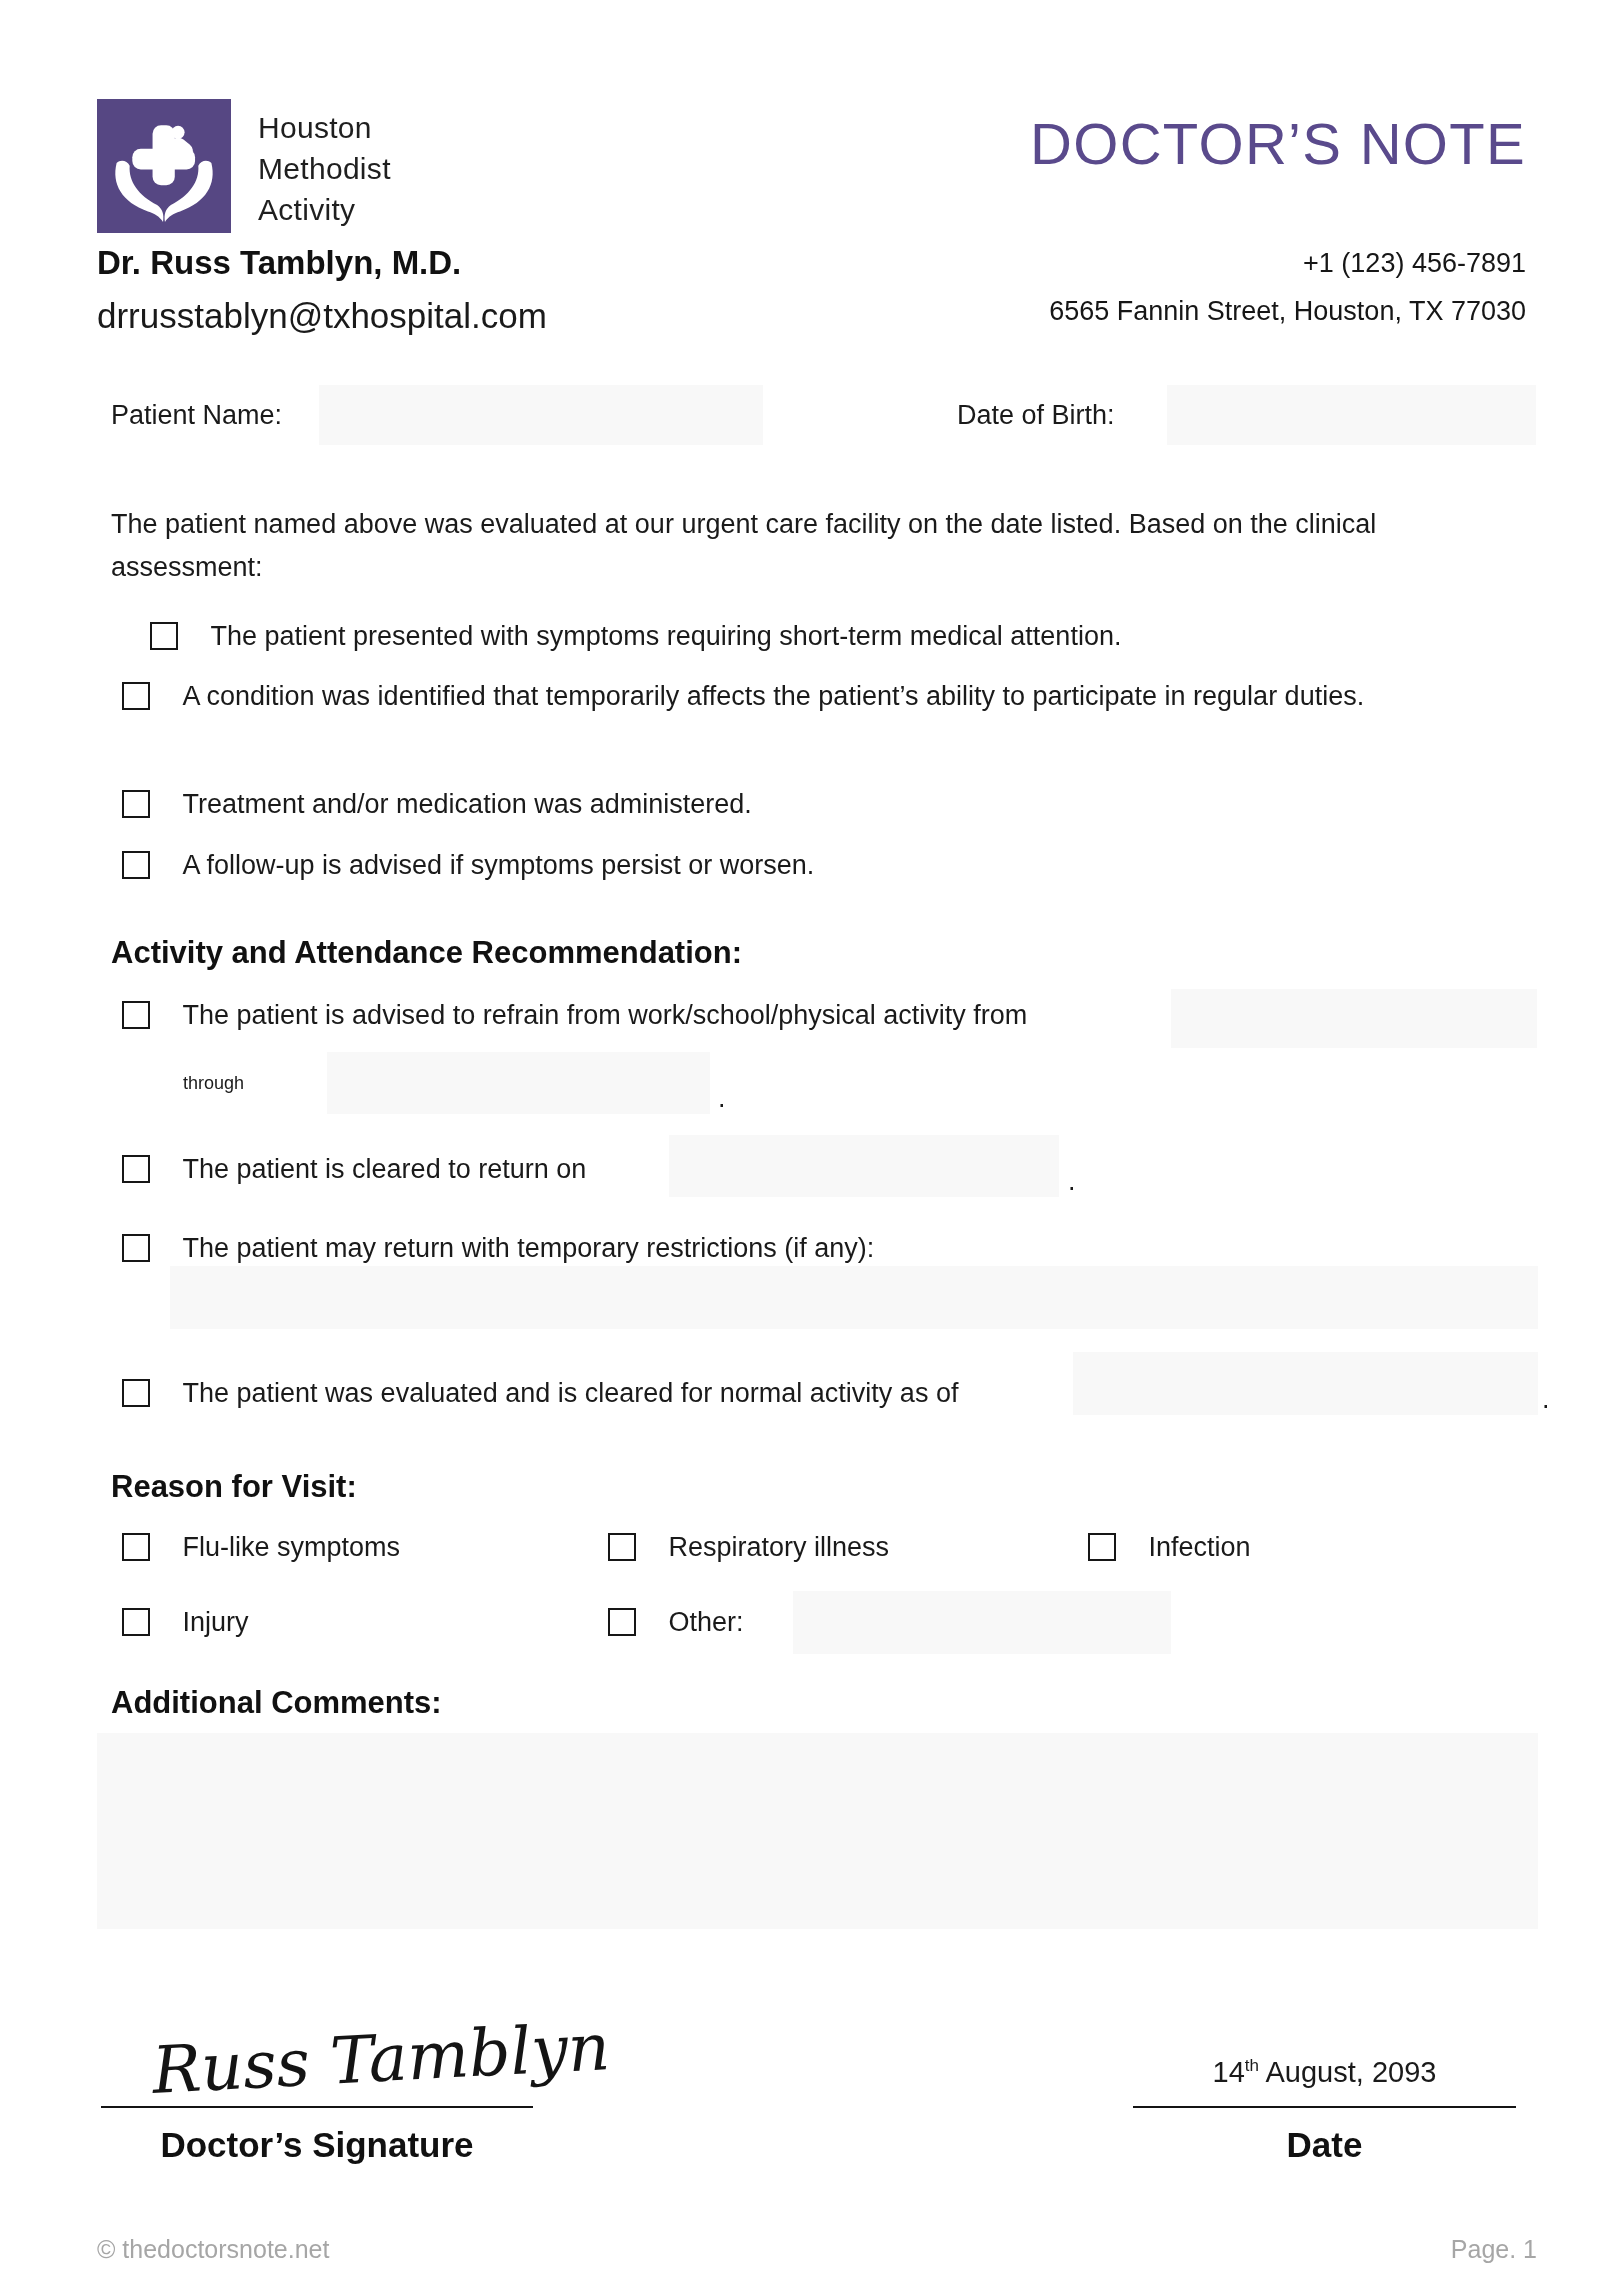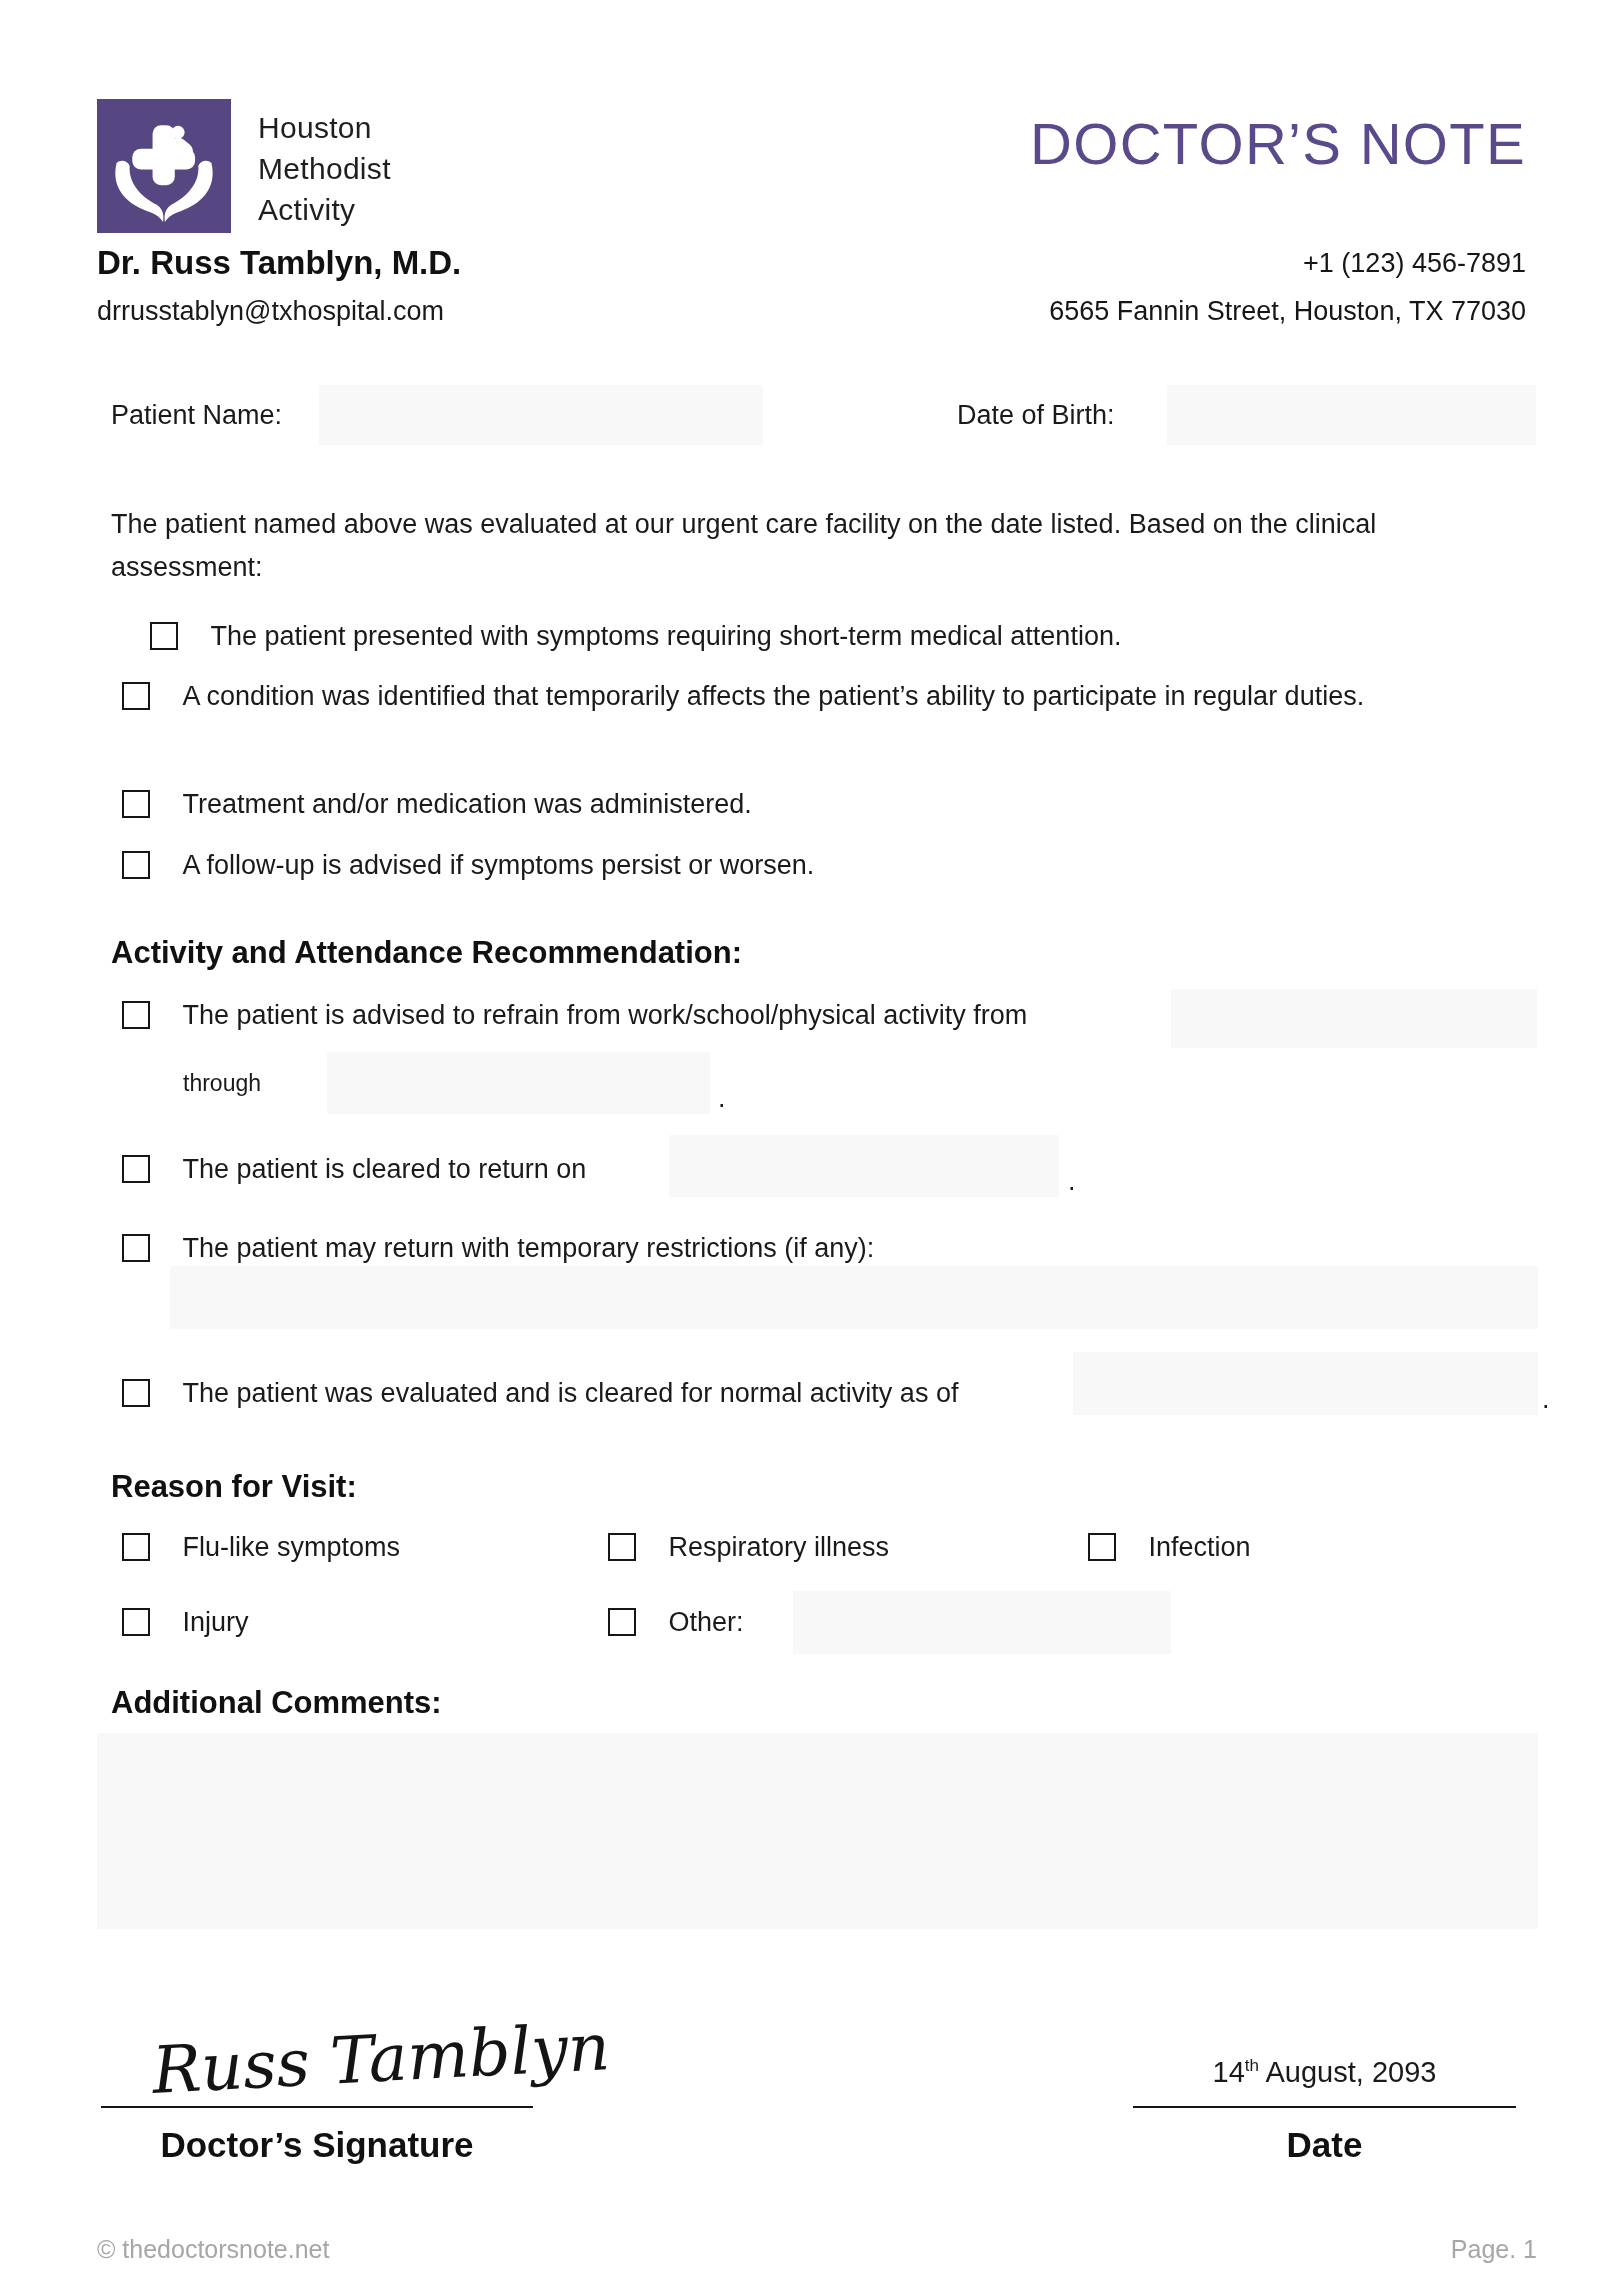--- a/index.html
+++ b/index.html
@@ -7,35 +7,35 @@
     width:1623px;height:2295px;position:relative;background:#ffffff;
     font-family:"Liberation Sans", sans-serif;color:#1a1a1a;overflow:hidden;
   }
   .abs{position:absolute;}
   
   .logo-box{left:97px;top:99px;width:134px;height:134px;}
   .brand-name{left:258px;top:107px;font-size:30px;line-height:41px;color:#1f1f1f;white-space:pre-line;font-weight:500;letter-spacing:0.3px;}
   .note-title{right:97px;top:110px;font-size:58px;font-weight:300;color:#5a4a8c;letter-spacing:1.3px;white-space:nowrap;}
   .contact{right:97px;top:239px;text-align:right;font-size:27px;line-height:48px;color:#161616;}
   .doctor-name{left:97px;top:244px;font-size:33px;font-weight:700;color:#111;}
-  .doctor-email{left:97px;top:296px;font-size:27px;}
+  .doctor-email{left:97px;top:296px;font-size:35px;}
   
   .field{background:#f8f8f8;position:absolute;}
   
   .lbl{font-size:27px;}
   .vcenter92{line-height:60px;}
   .intro{left:111px;top:503px;width:1407px;font-size:27px;line-height:43px;}
   
   .cbrow{position:absolute;left:122px;display:flex;align-items:flex-start;}
   .cb{width:27.5px;height:27.5px;border:2px solid #161616;box-sizing:border-box;flex:0 0 auto;margin-top:7.2px;margin-right:33px;background:#fff;}
   .cbtext{font-size:27px;line-height:43px;}
   .nowrap{white-space:nowrap;}
   .heading{position:absolute;left:111px;font-size:31px;font-weight:700;color:#111;}
   .period{position:absolute;font-size:27px;}
-  .word{position:absolute;font-size:23px;}
+  .word{position:absolute;font-size:18px;}
   
   .sig-script{left:152px;top:2021px;font-family:"DejaVu Serif", serif;font-style:italic;font-size:65px;color:#141414;transform:rotate(-3deg);white-space:nowrap;}
   .sigline{height:2px;background:#141414;top:2106px;}
   .sig-caption{top:2125px;text-align:center;font-size:35px;font-weight:700;color:#111;}
   .date-text{left:1133px;width:383px;top:2056px;text-align:center;font-size:29px;white-space:nowrap;}
   .date-text sup{font-size:17px;}
   
   .footer{top:2235px;font-size:25px;color:#a6a6a6;}
 </style>
 </head>

